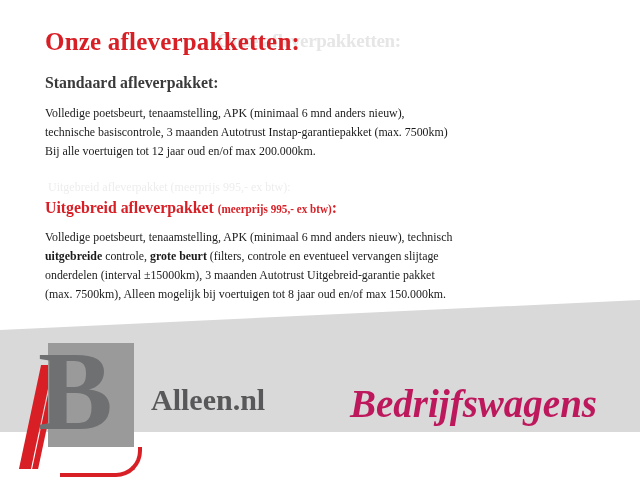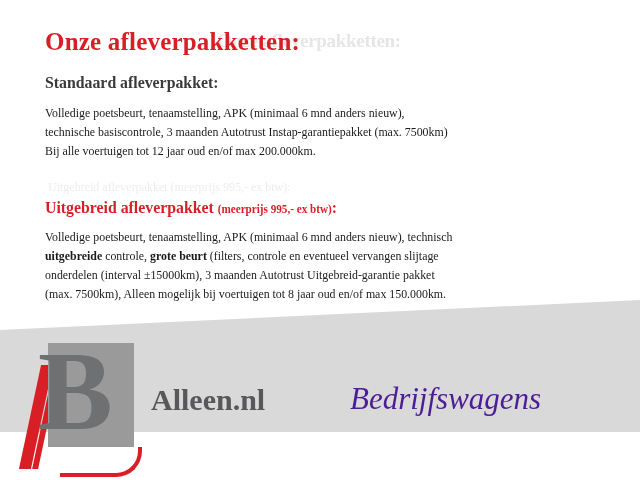--- a/index.html
+++ b/index.html
@@ -185,24 +185,24 @@
     font-size: 30px;
     font-weight: bold;
     color: #58585a;
     white-space: nowrap;
     z-index: 4;
   }
   .brand-sub {
     position: absolute;
     left: 338px;
     top: 381px;
-    font-size: 31px;
+    font-size: 39px;
     font-style: italic;
-    font-weight: normal;
-    color: #4c1d95;
+    font-weight: bold;
+    color: #be185d;
     white-space: nowrap;
     z-index: 4;
   }
 </style>
 </head>
 <body>
 
 <div class="slide">
 
   <div class="grey-band"></div>

